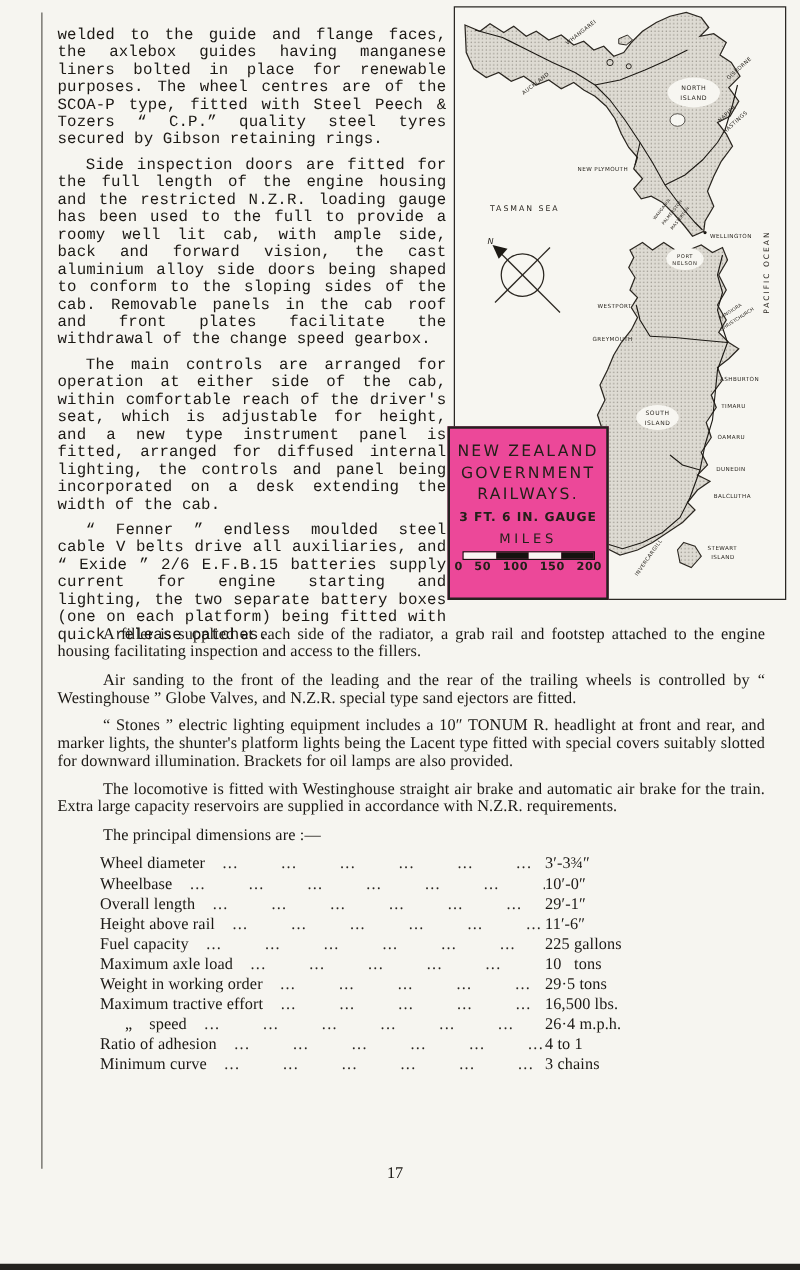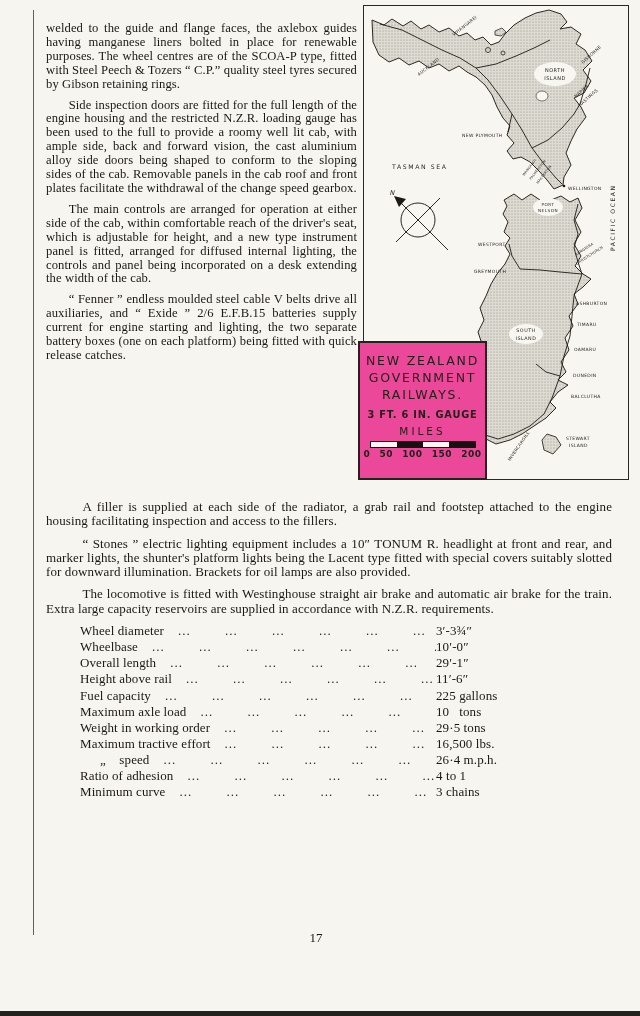--- a/index.html
+++ b/index.html
@@ -4,21 +4,21 @@
 <style>
   html,body{margin:0;padding:0;background:#e9e7e2;}
   .page{position:relative;width:640px;height:1016px;background:#f6f5f0;overflow:hidden;
         font-family:"Liberation Serif","DejaVu Serif",serif;color:#1b1814;}
   .edge-line{position:absolute;left:33px;top:10px;width:1px;height:925px;background:rgba(50,46,40,.75);}
   .bottom-strip{position:absolute;left:0;bottom:0;width:640px;height:5px;background:#24221f;}
 
   
   .leftcol{position:absolute;left:46px;top:22px;width:311px;font-size:12.6px;line-height:13.9px;
            text-align:justify;letter-spacing:.1px;}
-  .leftcol p{margin:0 0 7px 0;text-indent:1.8em;}
+  .leftcol p{margin:0 0 7px 0;text-indent:1.8em;font-family:Liberation Mono, monospace;}
   .leftcol p.first{text-indent:0;}
 
   
   .fullwidth{position:absolute;left:46px;top:500px;width:566px;font-size:13px;line-height:14.1px;
              text-align:justify;letter-spacing:.1px;}
   .fullwidth p{margin:0 0 8.5px 0;text-indent:2.8em;}
 
   
   .dims{margin:2px 0 0 34px;width:478px;font-size:13px;}
   .dim-row{display:flex;height:16.1px;align-items:baseline;}
@@ -168,22 +168,24 @@
         <span>50</span>
         <span>100</span>
         <span>150</span>
         <span>200</span>
       </div>
     </div>
   </div>
 
   <div class="fullwidth">
     <p>A filler is supplied at each side of the radiator, a grab rail and footstep attached to the engine housing facilitating inspection and access to the fillers.</p>
+    <p>Air sanding to the front of the leading and the rear of the trailing wheels is controlled by “ Westinghouse ” Globe Valves, and N.Z.R. special type sand ejectors are fitted.</p>
     <p>“ Stones ” electric lighting equipment includes a 10″ TONUM R. headlight at front and rear, and marker lights, the shunter's platform lights being the Lacent type fitted with special covers suitably slotted for downward illumination.  Brackets for oil lamps are also provided.</p>
     <p>The locomotive is fitted with Westinghouse straight air brake and automatic air brake for the train.  Extra large capacity reservoirs are supplied in accordance with N.Z.R. requirements.</p>
+    <p>The principal dimensions are :—</p>
 
     <div class="dims">
       <div class="dim-row">
         <span class="dim-left">
             <span class="dim-label">Wheel diameter</span>
             <span class="dim-dots">...  ...  ...  ...  ...  ...  ...  ...</span>
           </span>
         <span class="dim-value">3′-3¾″</span>
       </div>
       <div class="dim-row">

